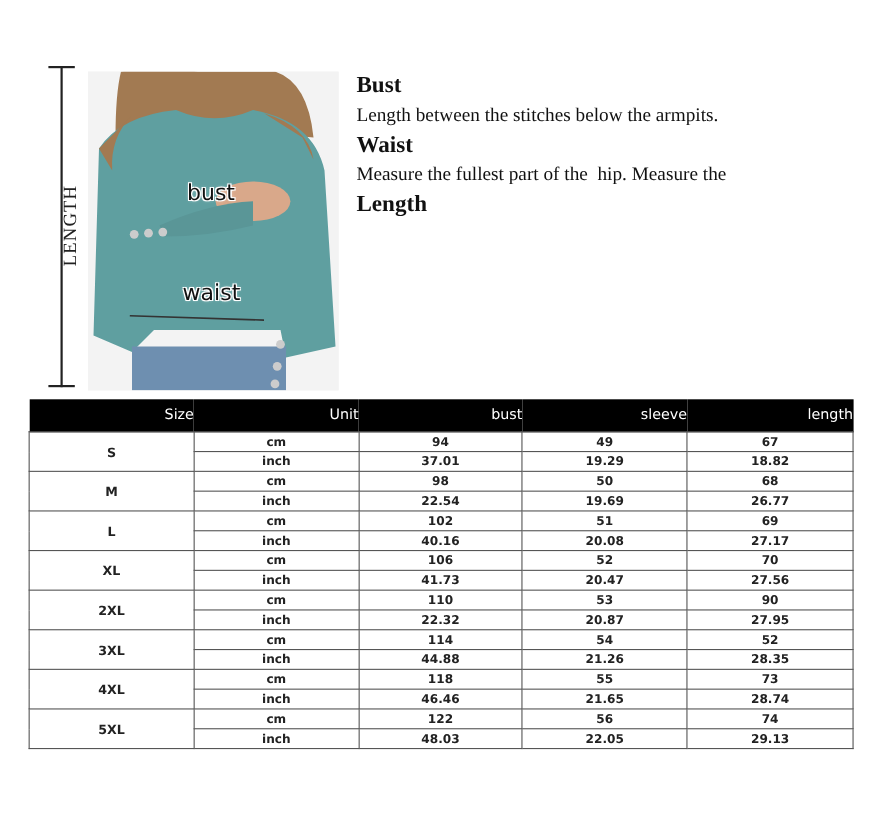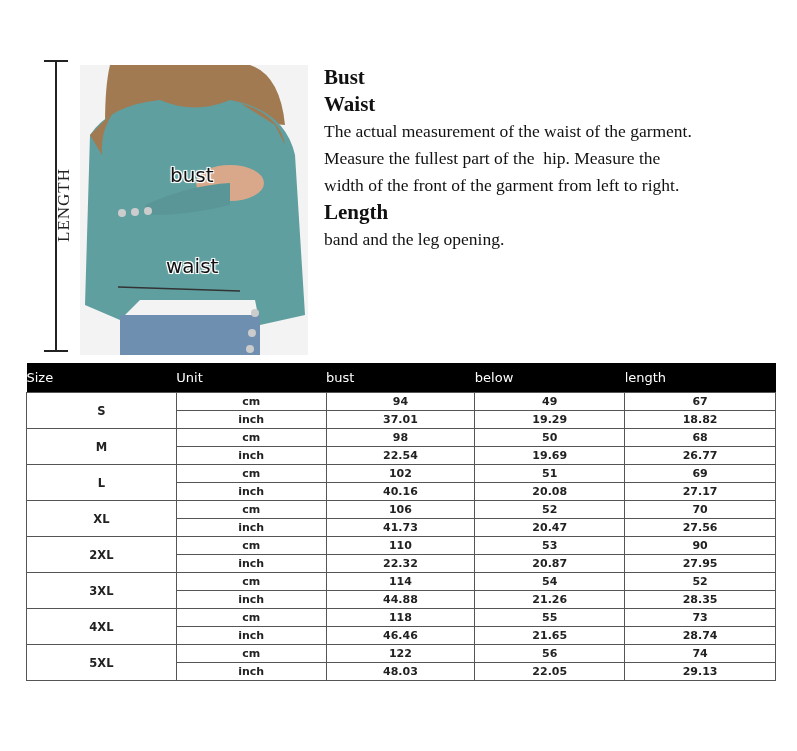--- a/index.html
+++ b/index.html
@@ -8,21 +8,21 @@
   .length-ruler .cap { position:absolute; left:0; width:24px; height:2px; background:#222; }
   .length-ruler .bar { position:absolute; left:11px; top:0; width:2px; height:292px; background:#222; }
   .length-label { position:absolute; left:-80px; top:135px; width:200px; text-align:center; transform:rotate(-90deg); transform-origin:center; font-family:"Liberation Serif", serif; font-size:17px; letter-spacing:1px; color:#222; }
   .photo { position:absolute; left:80px; top:65px; width:228px; height:290px; overflow:hidden; background:#f4f4f4; }
   .photo svg { display:block; }
   .photo-label { position:absolute; font-family:"DejaVu Sans", sans-serif; font-size:20px; color:#111; text-shadow:-1px -1px 0 #fff, 1px -1px 0 #fff, -1px 1px 0 #fff, 1px 1px 0 #fff, 0 0 3px #fff; }
   .desc { position:absolute; left:324px; top:64px; width:470px; font-family:"Liberation Serif", serif; color:#111; }
   .desc h3 { margin:0; font-size:21px; font-weight:bold; line-height:27px; }
   .desc p { margin:0; font-size:17.5px; line-height:27px; }
   .size-table { position:absolute; left:26px; top:363px; width:750px; border-collapse:collapse; font-family:"DejaVu Sans", sans-serif; }
-  .size-table th { background:#000; color:#fff; font-weight:normal; font-size:13px; height:29px; padding:0; text-align:left; }
+  .size-table th { background:#000; color:#fff; font-weight:normal; font-size:13px; height:29px; padding:0; text-align:right; }
   .size-table td { border:1.5px solid #555; font-size:11px; font-weight:bold; height:17px; padding:0; text-align:center; color:#222; }
   .size-table td.size { font-size:11.5px; }
 </style>
 </head>
 <body>
 
 <div class="length-ruler">
   <div class="cap" style="top:0"></div>
   <div class="bar"></div>
   <div class="cap" style="top:290px"></div>
@@ -46,42 +46,40 @@
     <circle cx="175" cy="248" r="4" fill="#ccc"></circle>
       <circle cx="172" cy="268" r="4" fill="#ccc"></circle>
       <circle cx="170" cy="284" r="4" fill="#ccc"></circle>
   </svg>
   <span class="photo-label" style="left:90px;top:98px">bust</span>
   <span class="photo-label" style="left:86px;top:189px">waist</span>
 </div>
 
 <div class="desc">
   <h3>Bust</h3>
+  <p>Length between the stitches below the armpits.</p>
   <h3>Waist</h3>
-  <p>The actual measurement of the waist of the garment.</p>
   <p style="white-space:pre">Measure the fullest part of the  hip. Measure the</p>
-  <p>width of the front of the garment from left to right.</p>
   <h3>Length</h3>
-  <p>band and the leg opening.</p>
 </div>
 
 <table class="size-table">
   <colgroup>
       <col style="width:150px">
       <col style="width:150px">
       <col style="width:149px">
       <col style="width:150px">
       <col style="width:151px">
     </colgroup>
   <thead>
     <tr>
       <th>Size</th>
       <th>Unit</th>
       <th>bust</th>
-      <th>below</th>
+      <th>sleeve</th>
       <th>length</th>
     </tr>
   </thead>
   <tbody id="tbody">
       <tr>
         <td rowspan="2" class="size">S</td>
         <td>cm</td>
         <td>94</td>
         <td>49</td>
         <td>67</td>

